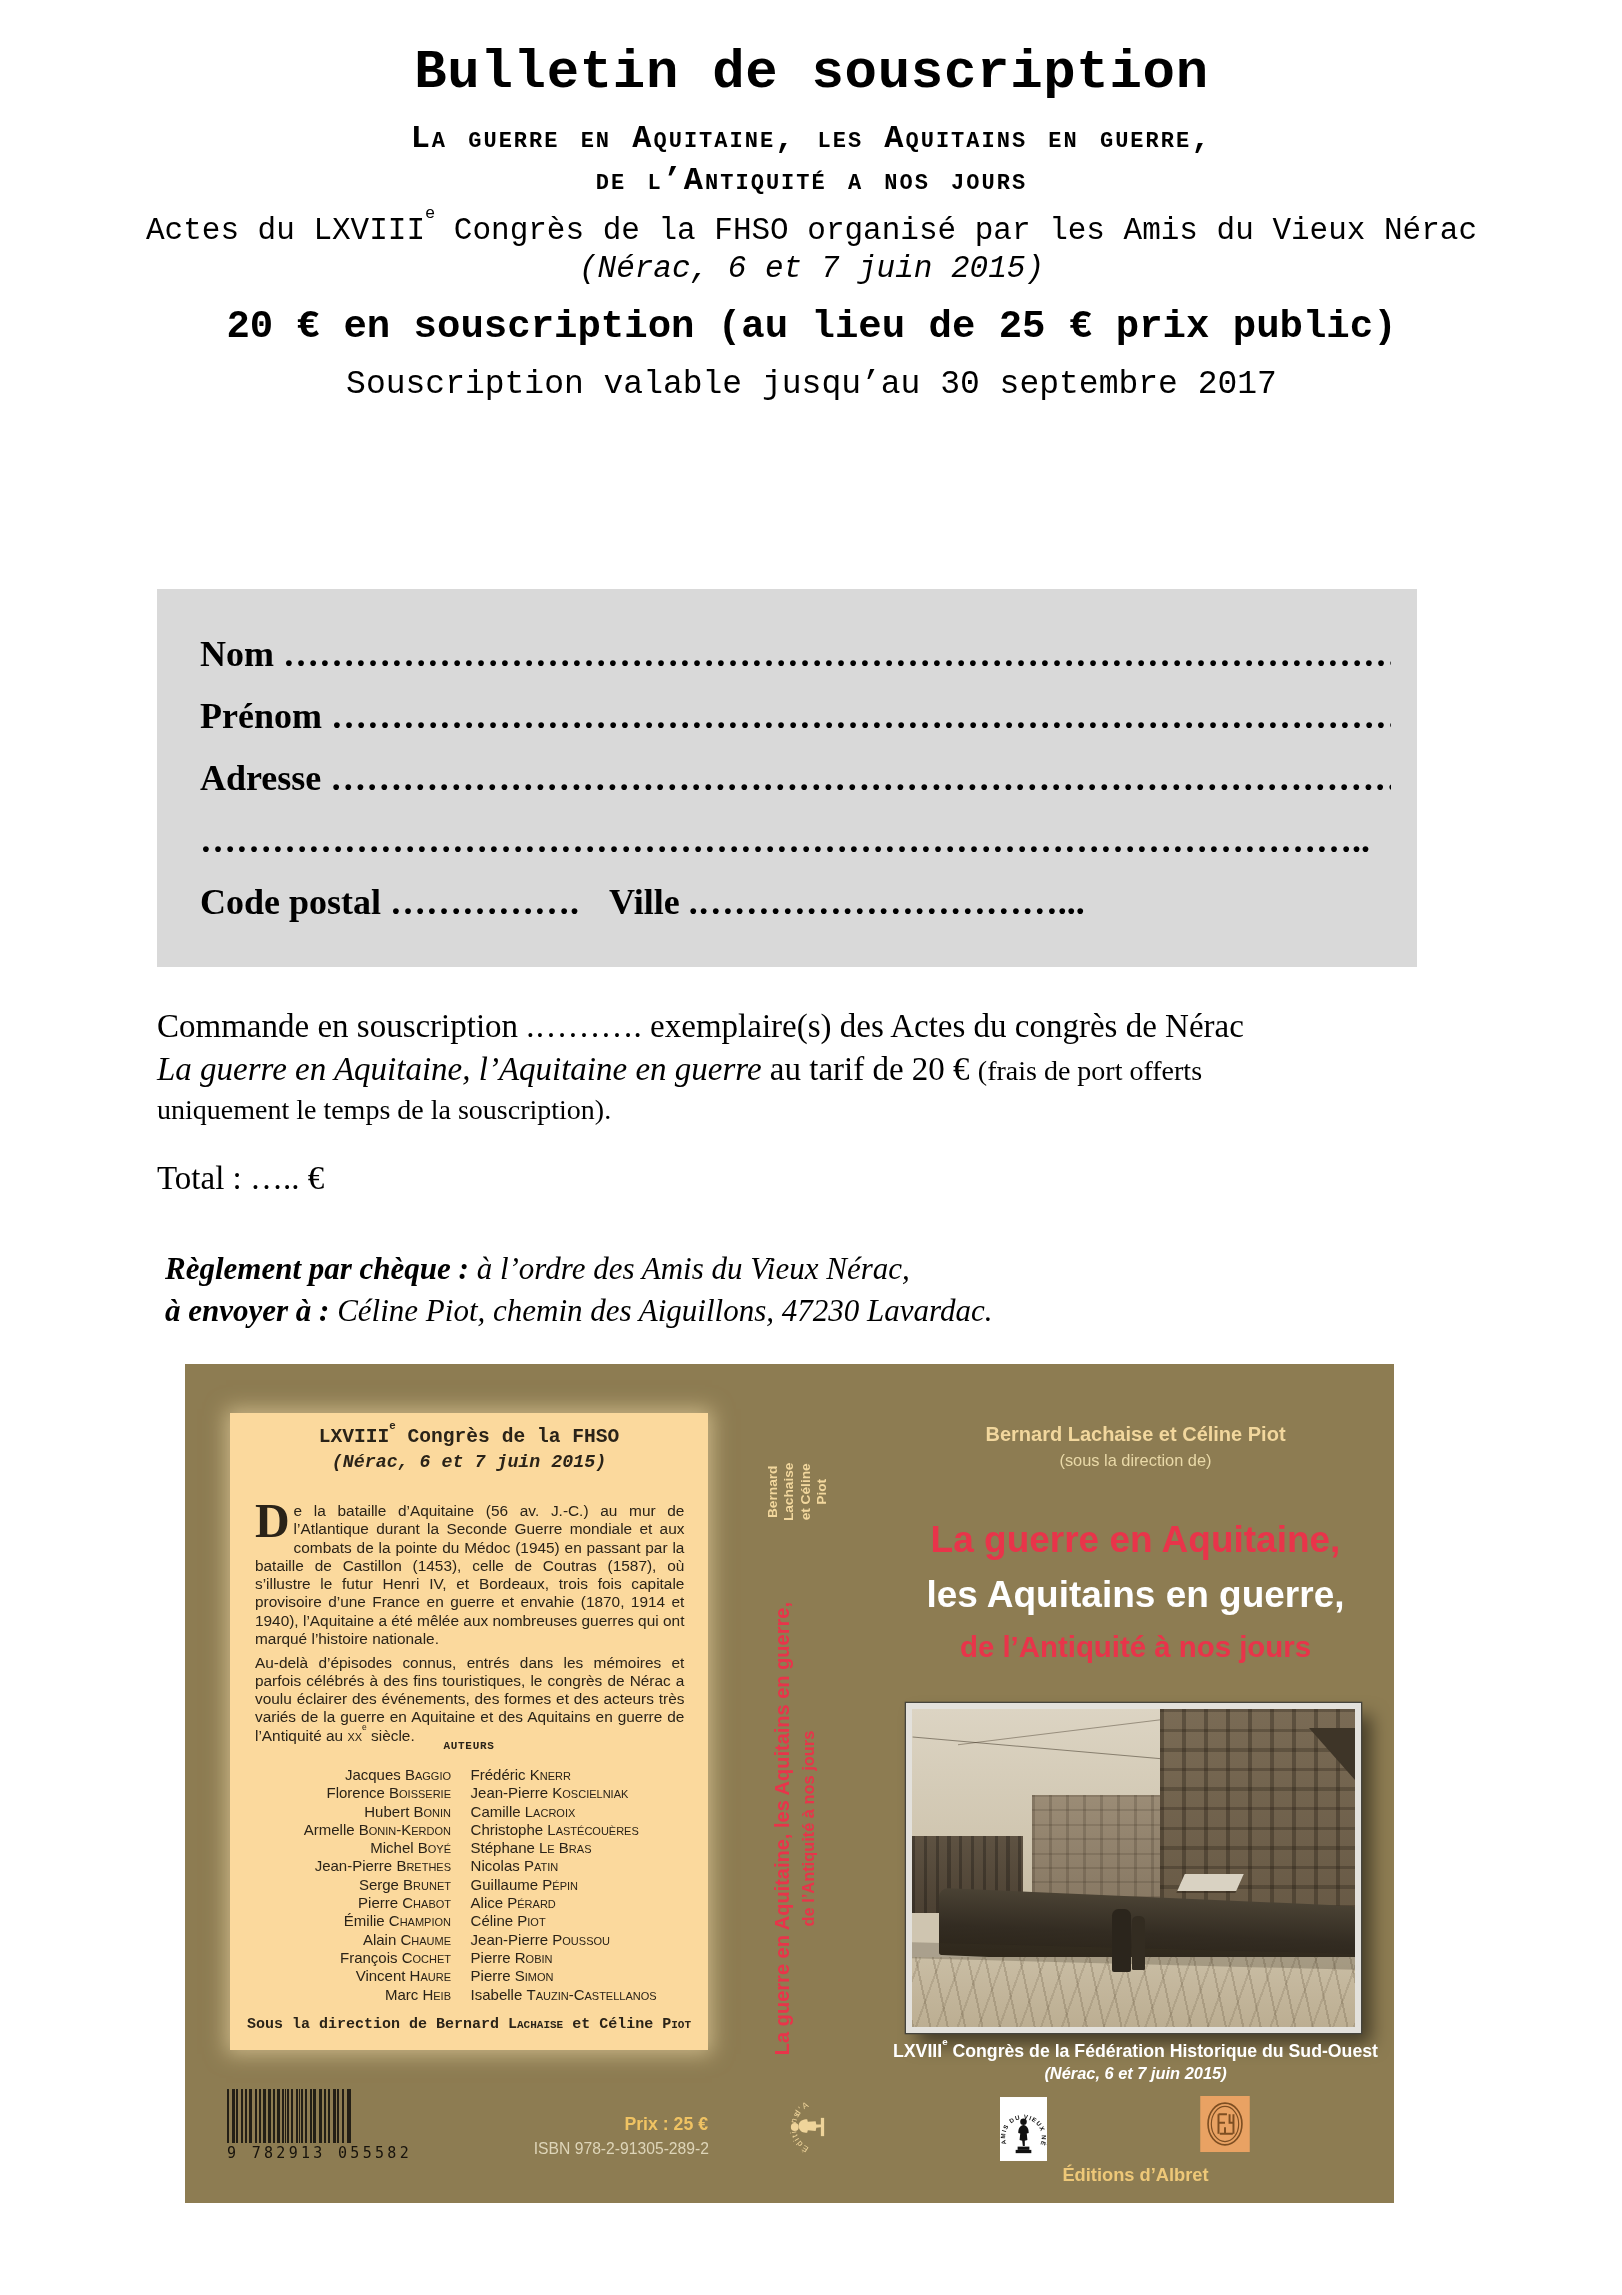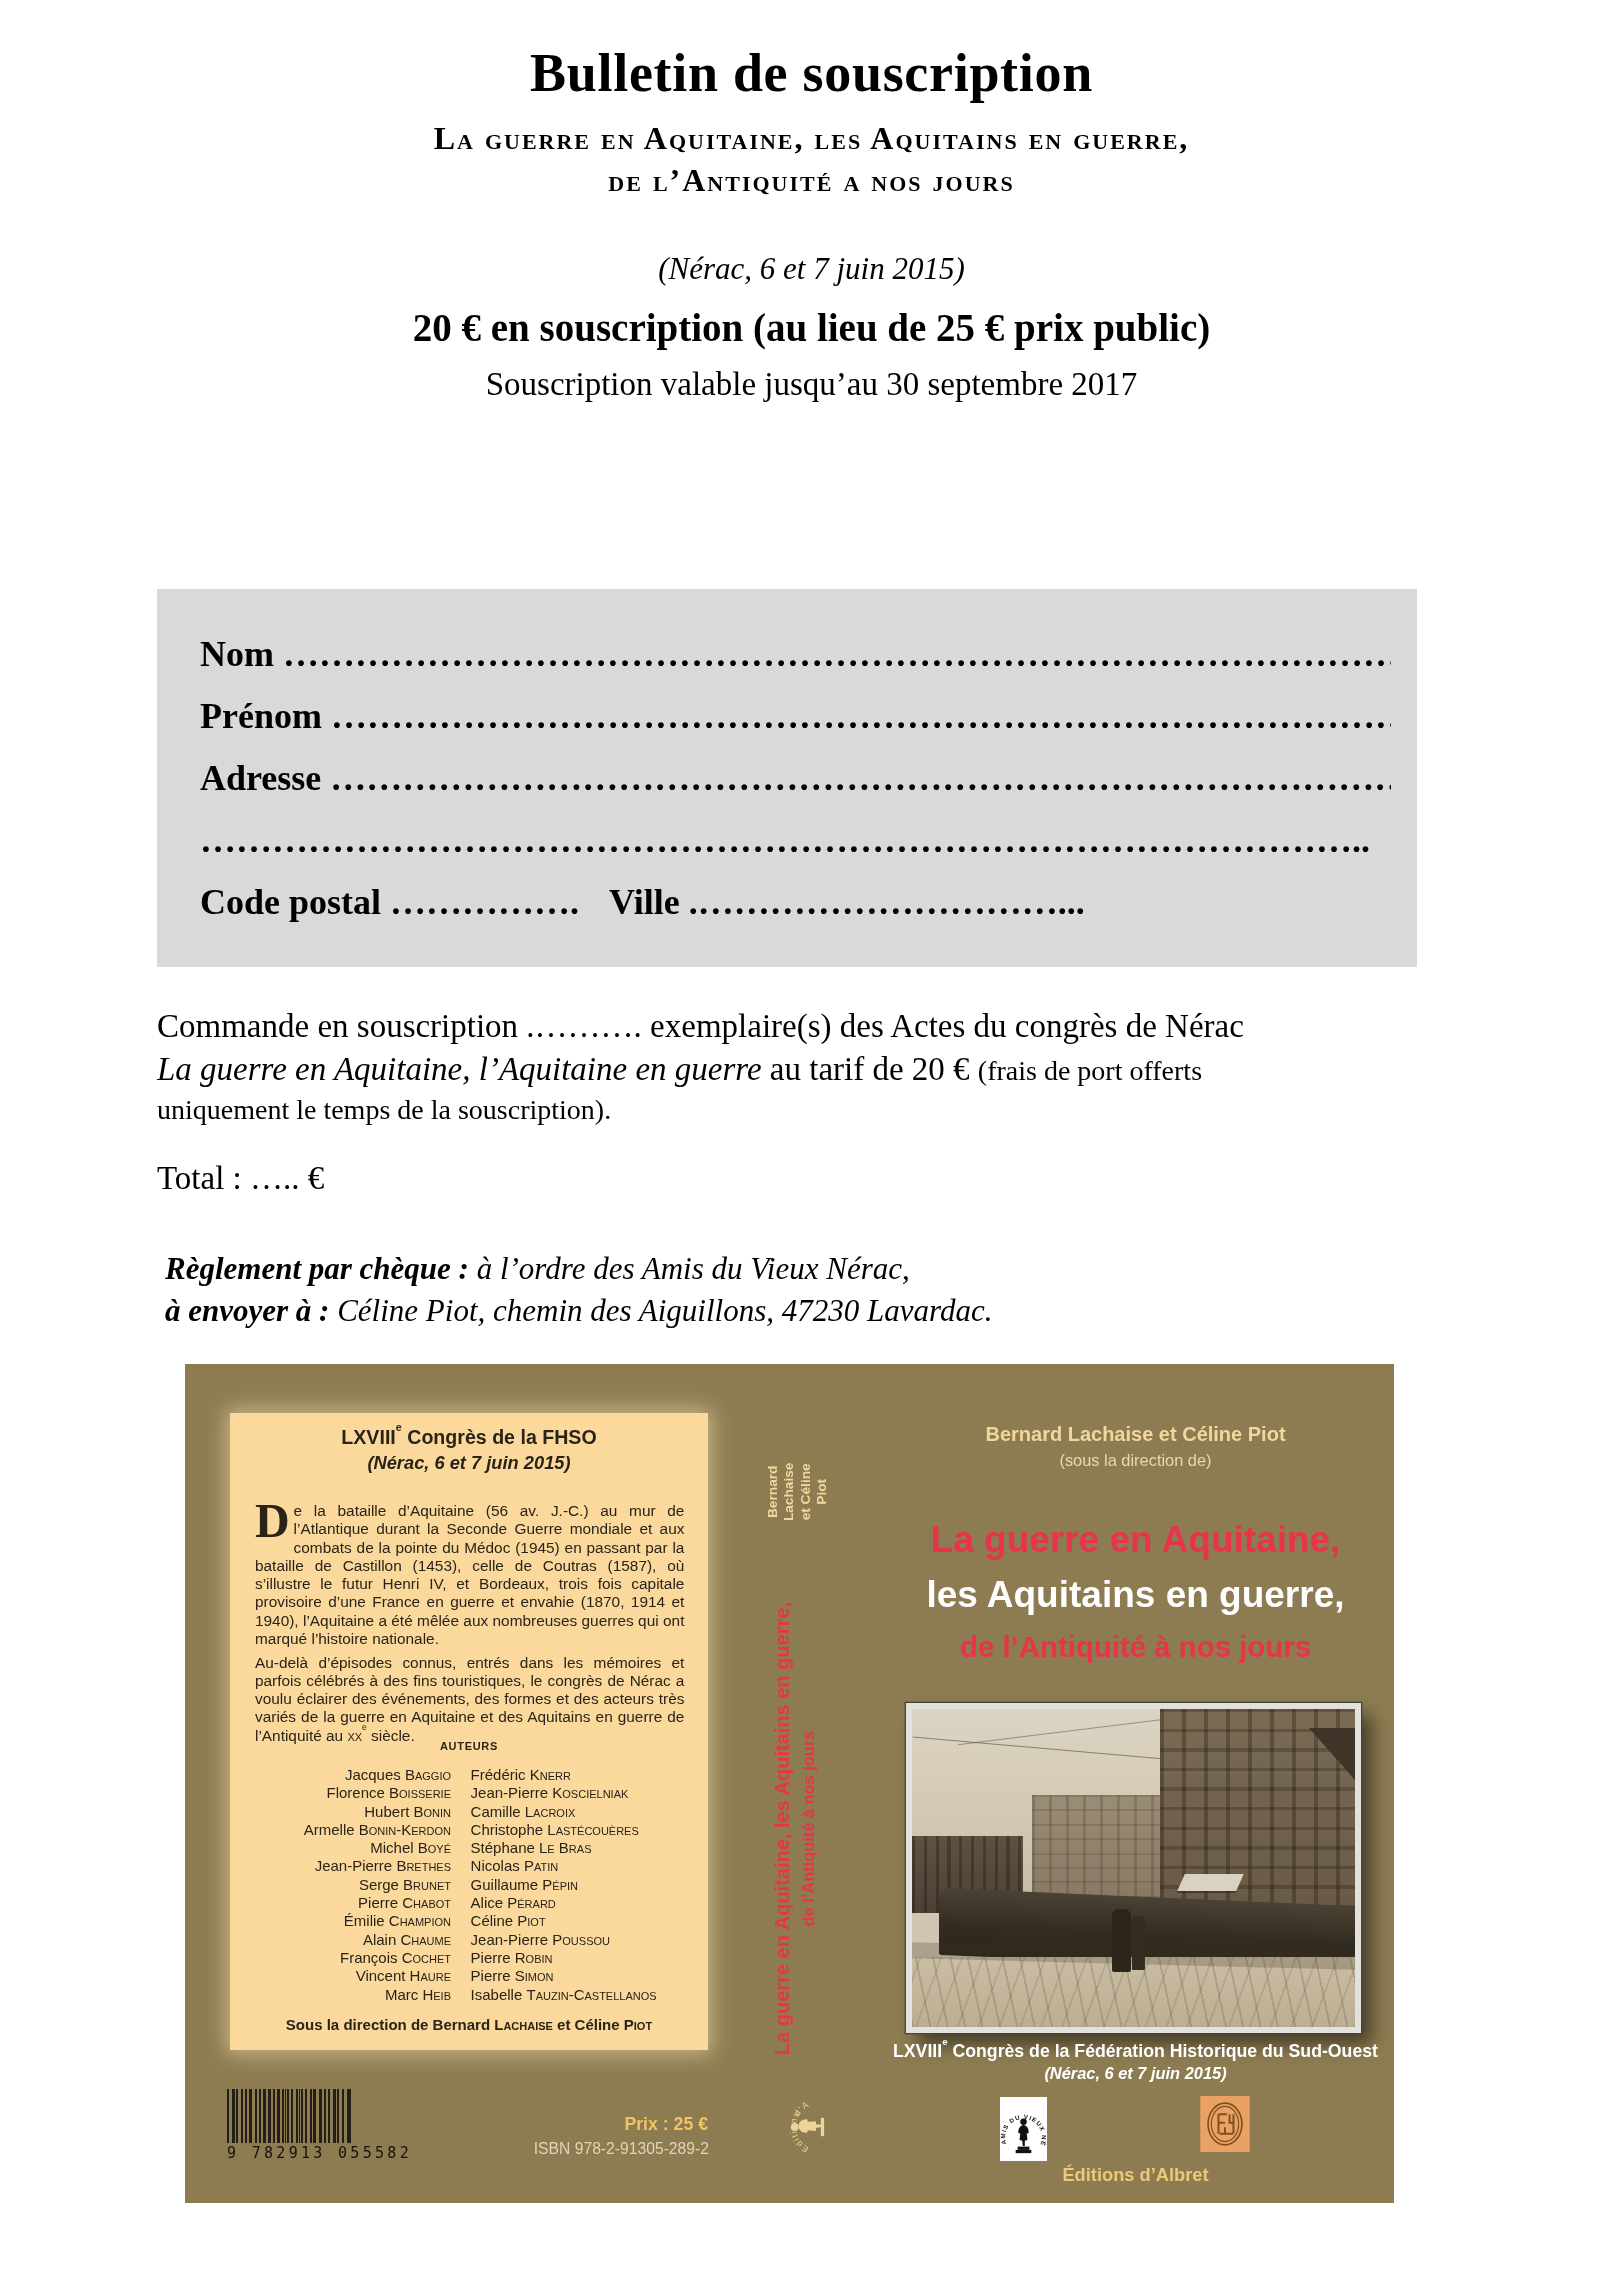--- a/index.html
+++ b/index.html
@@ -1,19 +1,19 @@
 <!DOCTYPE html>
 <html style="font-size:10.5px"><head>
 <meta charset="utf-8">
 <style>
   html,body{margin:0;padding:0;background:#ffffff;}
   .page{position:relative;width:1623px;height:2295px;background:#fff;
         font-family:"Liberation Serif", serif;color:#000;overflow:hidden;}
   .abs{position:absolute;}
-  .ctr{left:0;right:0;text-align:center;}
+  .ctr{left:0;right:0;text-align:center;font-family:Liberation Mono, monospace;}
 
   
   .doc-title{top:42px;font-size:54px;font-weight:bold;letter-spacing:0.7px;}
   .doc-sub{font-variant:small-caps;font-weight:bold;font-size:32px;letter-spacing:2px;}
   .sub1{top:120px;} .sub2{top:162px;}
   .actes{top:213px;font-size:31px;}
   .actes-date{top:251px;font-size:31px;font-style:italic;}
   .price{top:305px;font-size:39px;font-weight:bold;}
   .validity{top:366px;font-size:33px;}
   sup.e{font-size:55%;line-height:0;position:relative;top:-0.55em;}
@@ -133,20 +133,21 @@
        transform:skewY(1.5deg);}
 </style>
 </head>
 <body>
 
 <div class="page">
 
   <div class="abs ctr doc-title">Bulletin de souscription</div>
   <div class="abs ctr doc-sub sub1">La guerre en Aquitaine, les Aquitains en guerre,</div>
   <div class="abs ctr doc-sub sub2">de l’Antiquité a nos jours</div>
+  <div class="abs ctr actes"><span>Actes du LXVIII</span><sup class="e">e</sup><span> Congrès de la FHSO organisé par les Amis du Vieux Nérac</span></div>
   <div class="abs ctr actes-date">(Nérac, 6 et 7 juin 2015)</div>
   <div class="abs ctr price">20 € en souscription (au lieu de 25 € prix public)</div>
   <div class="abs ctr validity">Souscription valable jusqu’au 30 septembre 2017</div>
 
   <div class="abs form-box">
     <div class="form-line">Nom ………………………………………………………………………………….</div>
     <div class="form-line">Prénom ………………………………………………………………………………</div>
     <div class="form-line">Adresse ………………………………………………………………………………</div>
     <div class="form-line">……………………………………………………………………………………..</div>
     <div class="form-line"><span>Code postal …………….</span><span class="cp-gap"></span><span>Ville  .…………………………...</span></div>

